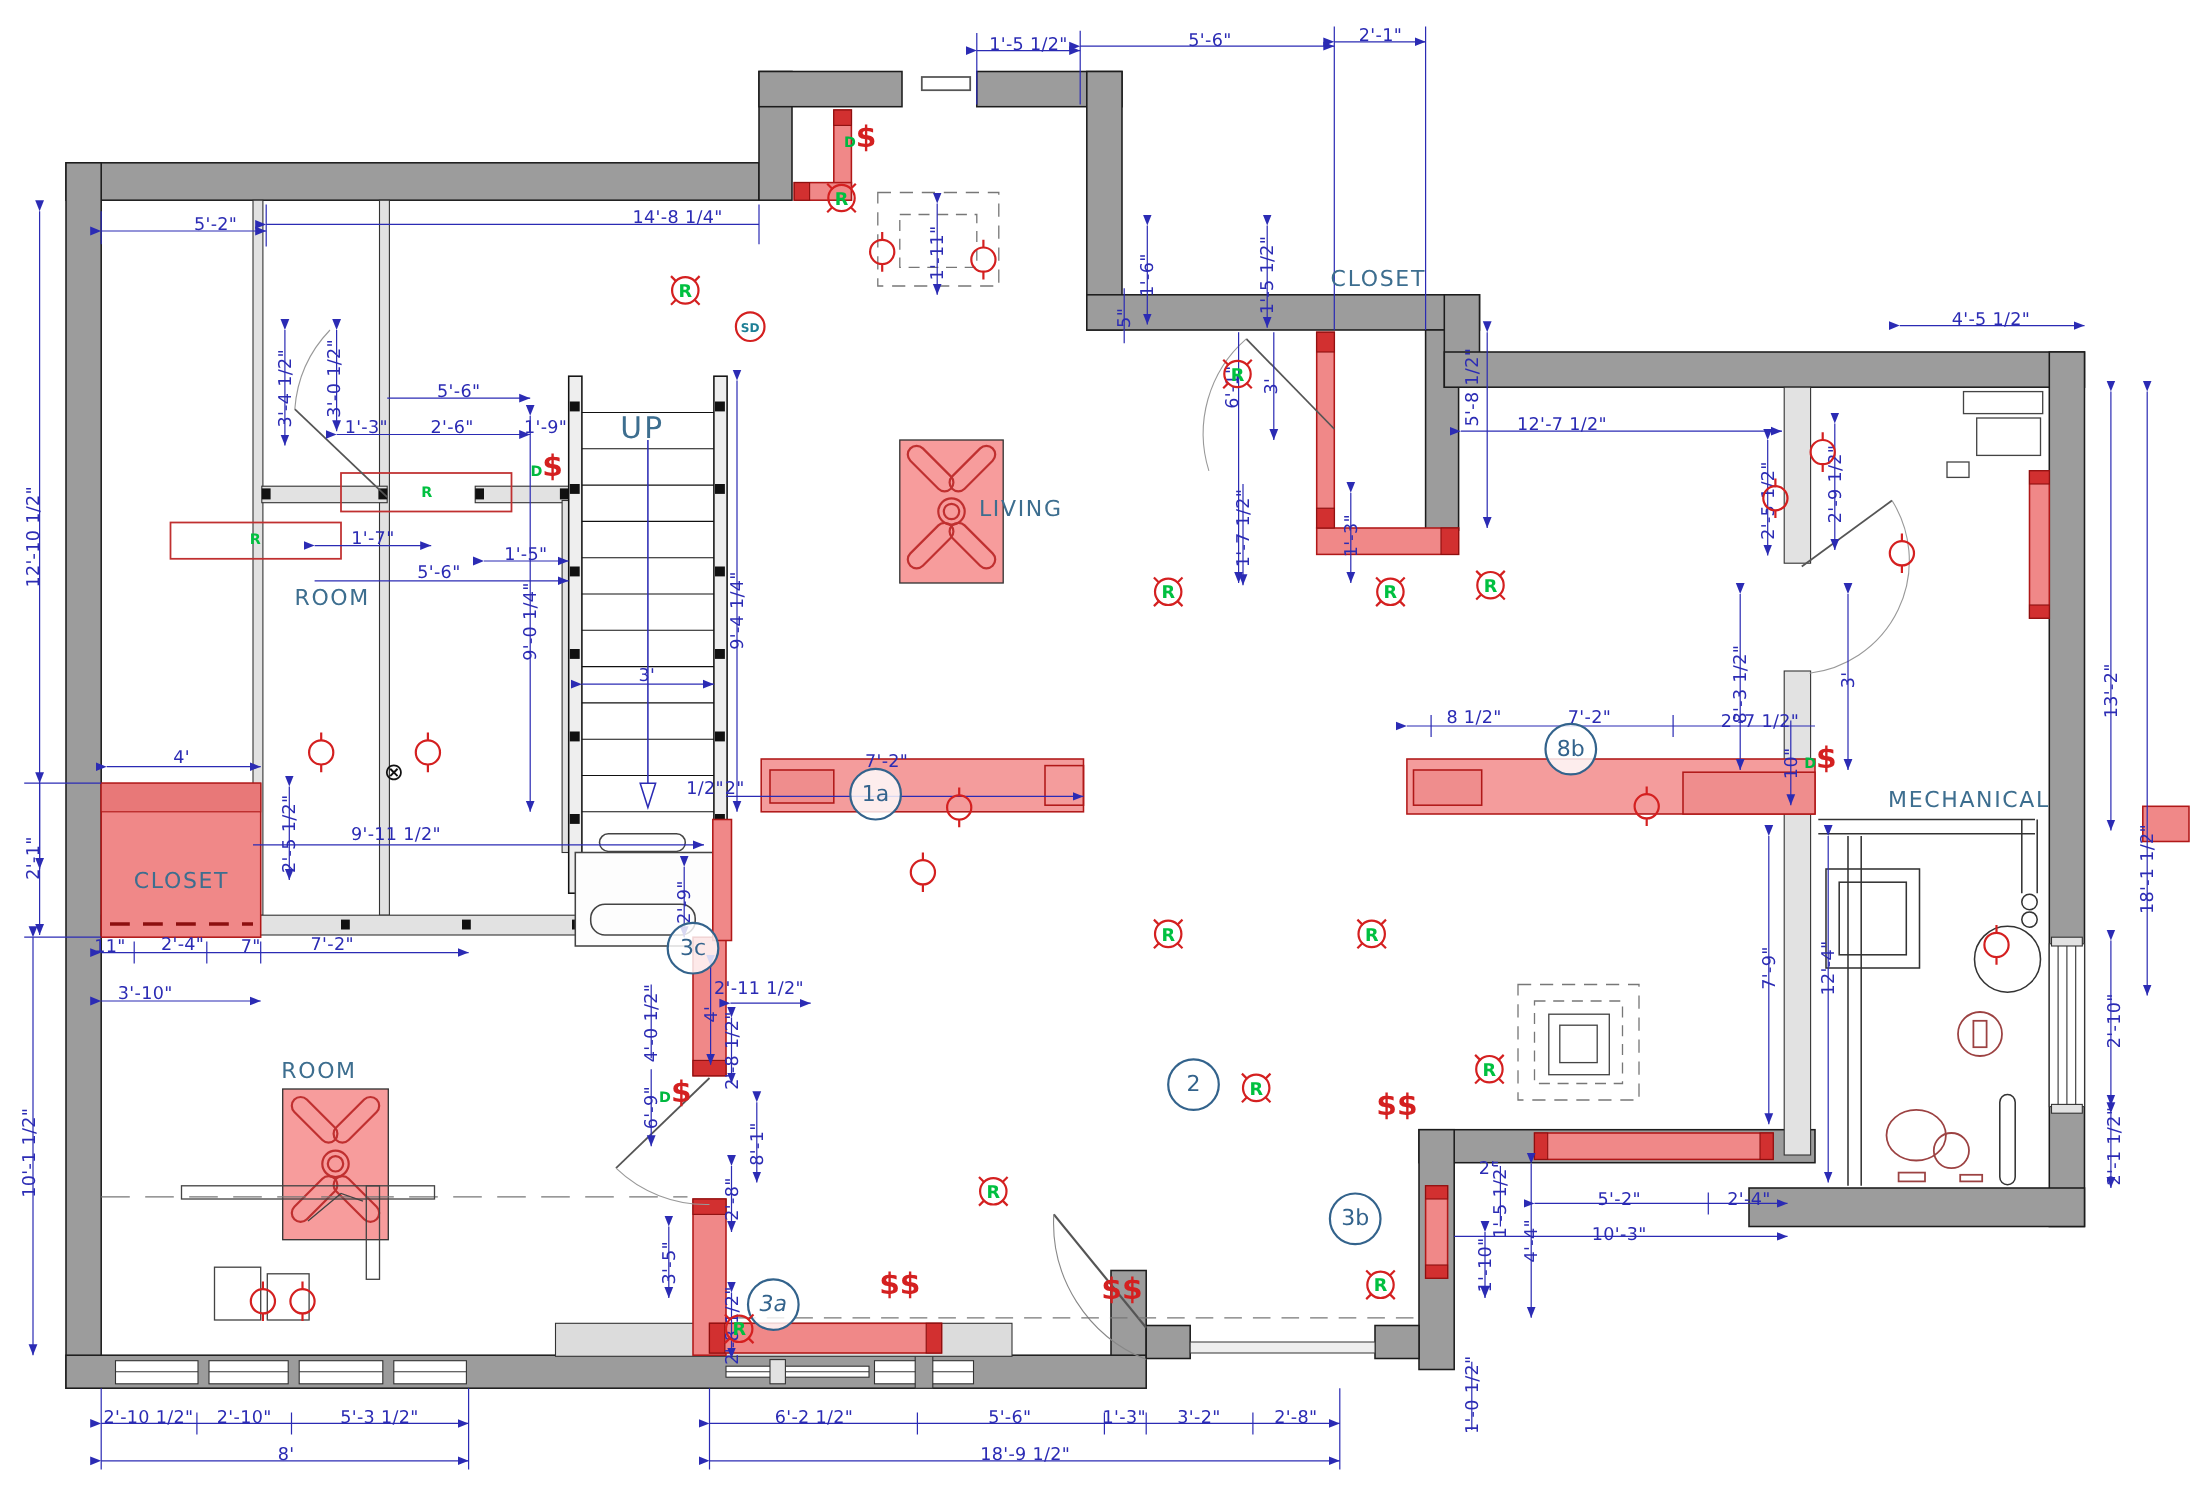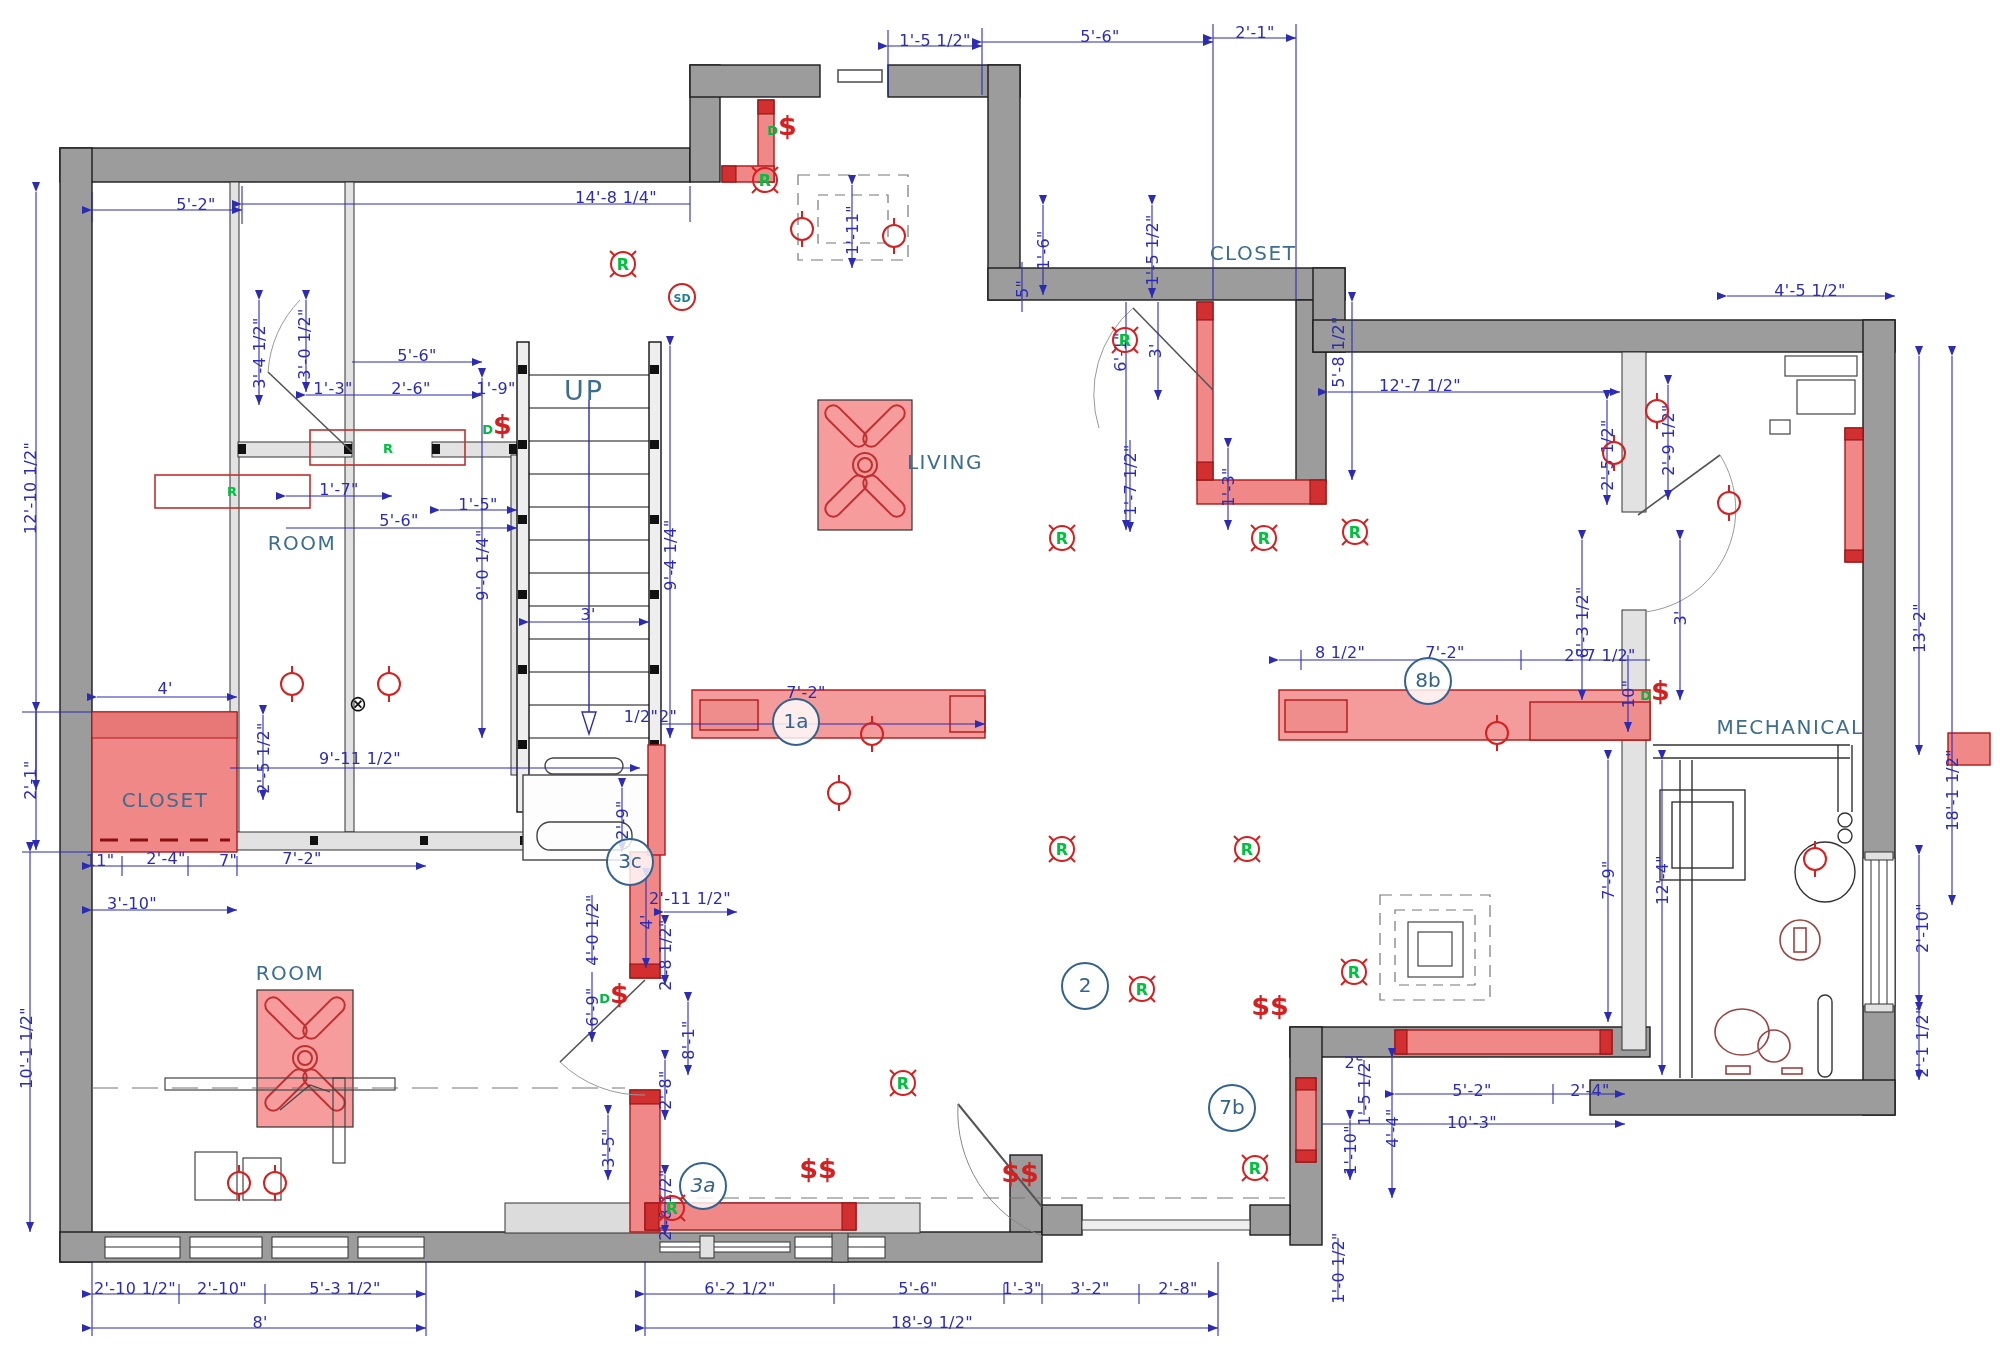--- a/index.html
+++ b/index.html
@@ -470,30 +470,30 @@
       <div class="dim v" style="left: 1922px; top: 1042px;">2'-1 1/2"</div>
       <div class="dim" style="left: 1472px; top: 1090px;">5'-2"</div>
       <div class="dim" style="left: 1590px; top: 1090px;">2'-4"</div>
       <div class="dim" style="left: 1472px; top: 1122px;">10'-3"</div>
       <div class="dim" style="left: 1352px; top: 1062px;">2'</div>
       <div class="dim v" style="left: 1364px; top: 1090px;">1'-5 1/2"</div>
       <div class="dim v" style="left: 1350px; top: 1150px;">1'-10"</div>
       <div class="dim v" style="left: 1392px; top: 1128px;">4'-4"</div>
       <div class="room-label" style="left: 302px; top: 543px;">ROOM</div>
       <div class="room-label" style="left: 290px; top: 973px;">ROOM</div>
-      <div class="room-label" style="left: 928px; top: 462px; margin-left: 17px;">LIVING</div>
+      <div class="room-label" style="left: 928px; top: 462px;">LIVING</div>
       <div class="room-label" style="left: 165px; top: 800px;">CLOSET</div>
       <div class="room-label" style="left: 1253px; top: 253px;">CLOSET</div>
       <div class="room-label" style="left: 1790px; top: 727px;">MECHANICAL</div>
       <div class="room-label big" style="left: 584px; top: 390px;">UP</div>
       <div class="ref-circle" style="left: 796px; top: 722px;">1a</div>
       <div class="ref-circle" style="left: 1428px; top: 681px;">8b</div>
       <div class="ref-circle" style="left: 1085px; top: 986px;">2</div>
       <div class="ref-circle" style="left: 703px; top: 1186px; font-style: italic;">3a</div>
-      <div class="ref-circle" style="left: 1232px; top: 1108px;">7b</div>
+      <div class="ref-circle" style="left: 1232px; top: 1108px;">3b</div>
       <div class="ref-circle" style="left: 630px; top: 862px;">3c</div>
       <div class="sym" style="left: 603px; top: 244px;">
         <svg width="40" height="40" viewBox="0 0 40 40">
   <circle cx="20" cy="20" r="12" fill="none" stroke="#d42020" stroke-width="2"></circle>
   <line x1="7" y1="7" x2="12" y2="12" stroke="#d42020" stroke-width="2"></line>
   <line x1="33" y1="7" x2="28" y2="12" stroke="#d42020" stroke-width="2"></line>
   <line x1="7" y1="33" x2="12" y2="28" stroke="#d42020" stroke-width="2"></line>
   <line x1="33" y1="33" x2="28" y2="28" stroke="#d42020" stroke-width="2"></line>
   <text x="20" y="26" text-anchor="middle" font-size="16" font-weight="bold" fill="#00c040">R</text>
         </svg>

